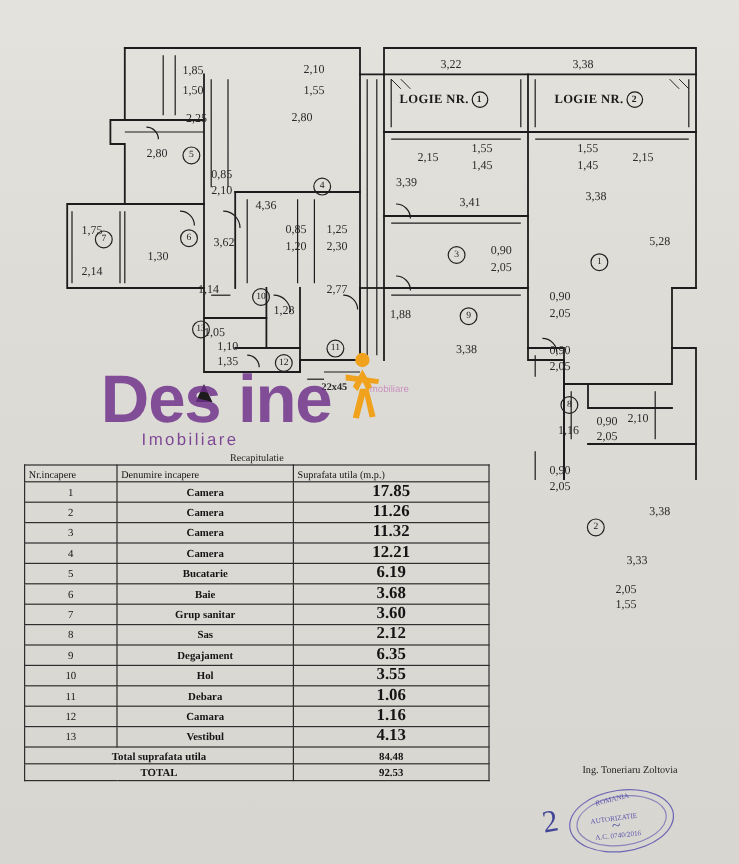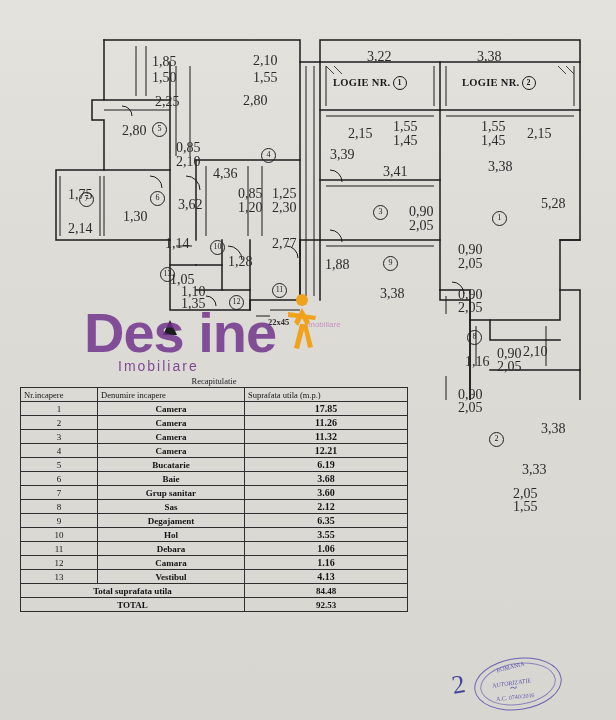--- a/index.html
+++ b/index.html
@@ -14,21 +14,21 @@
     position:absolute;inset:0;
     background:
       linear-gradient(180deg,#e3e2dd 0%,#dcdbd6 40%,#d7d6d1 100%);
   }
   
   #plan{position:absolute;left:0;top:0;width:616px;height:400px;}
   
   .lbl{
     position:absolute;
     font-family:"Liberation Serif", serif;
-    font-size:14px;
+    font-size:10px;
     color:#2b2b2b;
     white-space:nowrap;
     line-height:1;
   }
   .lbl.b{font-weight:bold;}
   .rn{
     position:absolute;
     width:13px;height:13px;
     border:1px solid #222;border-radius:50%;
     font-size:8px;line-height:12px;text-align:center;
@@ -75,21 +75,21 @@
   #tbl td,#tbl th{
     border:1px solid #2e2e2e;
     padding:0 3px;
     height:13px;
     font-weight:normal;
     font-family:"Liberation Serif", serif;
   }
   #tbl .c{text-align:center;}
   #tbl .hdr td{font-size:8.5px;}
   #tbl .nm{text-align:center;font-weight:bold;font-size:9px;}
-  #tbl .ar{text-align:center;font-weight:bold;font-size:10px;}
+  #tbl .ar{text-align:center;font-weight:bold;font-size:14px;}
   #tbl .tot td{font-weight:bold;text-align:center;font-size:9px;}
   #recap{
     position:absolute;left:20px;top:376px;width:388px;
     text-align:center;font-size:8.5px;color:#222;
   }
   
   #sig{
     position:absolute;left:440px;top:636px;width:170px;
     font-size:8.5px;color:#222;text-align:center;line-height:1.25;
   }
@@ -384,20 +384,21 @@
           <td>84.48</td>
         </tr>
         <tr class="tot">
           <td colspan="2">TOTAL</td>
           <td>92.53</td>
         </tr>
       </tbody>
   </table>
 
   <div id="sig">
+    <div>Ing. Toneriaru Zoltovia</div>
   </div>
   <div id="stamp">
     <div class="ring"></div>
     <div class="ring2"></div>
     <div class="st" style="left:44px;top:8px;transform:rotate(-14deg);">ROMANIA</div>
     <div class="st" style="left:40px;top:24px;transform:rotate(-8deg);">AUTORIZATIE</div>
     <div class="st" style="left:44px;top:38px;transform:rotate(-6deg);">A.C. 0740/2016</div>
     <div class="hand">2</div>
     <div class="hand2">~</div>
   </div>

